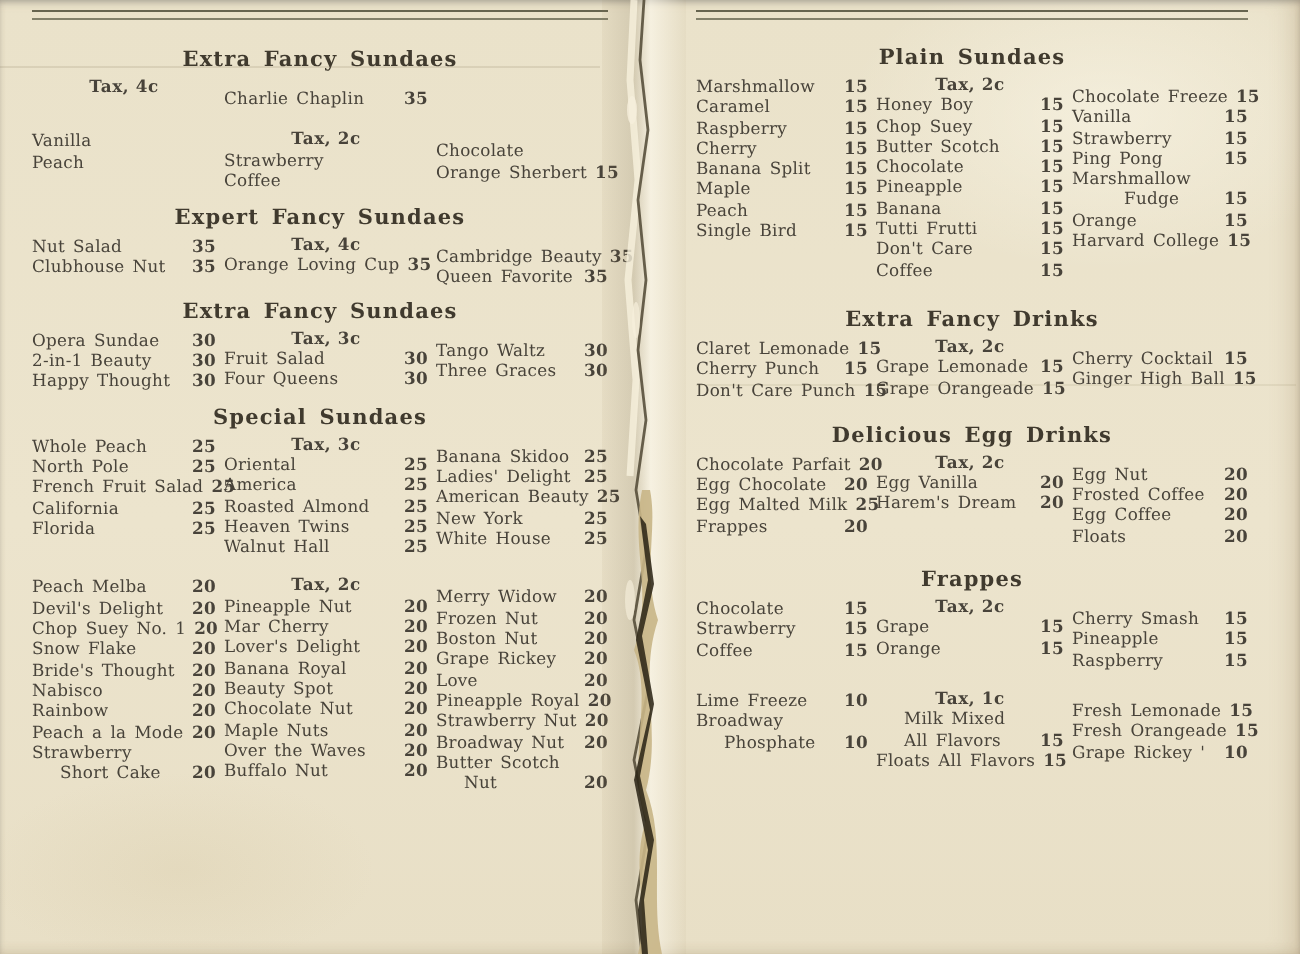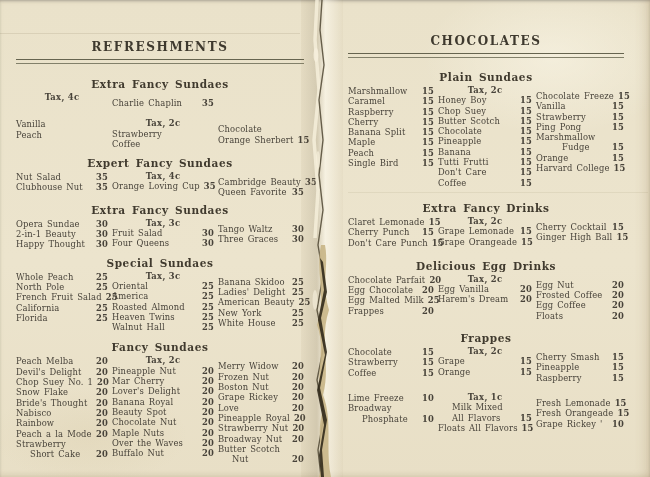--- a/index.html
+++ b/index.html
@@ -51,21 +51,20 @@
   .crease{position:absolute;height:1px;background:rgba(110,95,60,.13)}
   #crease-a{left:0;top:33px;width:300px}
   #crease-b{left:348px;top:192px;width:300px;opacity:.7}
 </style>
 </head>
 <body>
 
 <div class="scan">
 
   <div class="page page-left">
-    <div class="page-title">REFRESHMENTS</div>
     <div class="rule"></div>
     <div id="secs-left">
         <div class="section">
           <div class="sec-title">Extra Fancy Sundaes</div>
           <div class="cols">
             <div class="col c2">
               <div class="tax">Tax, 4c</div>
             </div>
             <div class="col c3">
               <div class="item">
@@ -243,21 +242,20 @@
                 <span class="pr">25</span>
               </div>
               <div class="item">
                 <span class="nm">White House</span>
                 <span class="pr">25</span>
               </div>
             </div>
           </div>
         </div>
         <div class="section">
-          <div class="sec-title">Fancy Sundaes</div>
           <div class="cols">
             <div class="col c1">
               <div class="item">
                 <span class="nm">Peach Melba</span>
                 <span class="pr">20</span>
               </div>
               <div class="item">
                 <span class="nm">Devil's Delight</span>
                 <span class="pr">20</span>
               </div>
@@ -384,21 +382,20 @@
       <path d="M21,0 L19,30 L23,65 L18,100 L22,140 L18,175 L22,210 L17,245 L22,275 L16,310 L23,345 L16,380 L23,415 L17,450 L20,477" fill="none" stroke="#4f4732" stroke-width="1.4" opacity="0.85"></path>
       <path d="M20,245 C14,275 26,295 16,325 C26,350 12,380 22,410 C14,435 24,455 18,477 L30,477 C24,450 32,420 22,395 C30,365 18,340 28,310 C20,285 28,265 24,245 Z" fill="#c8b586" opacity="0.9"></path>
       <path d="M19,258 L23,290 L17,320 L24,355 L16,390 L23,425 L18,455 L20,477 L23,477 L21,450 L26,420 L19,388 L26,352 L20,318 L26,292 L22,262 Z" fill="#2e2718" opacity="0.88"></path>
       <ellipse cx="15" cy="55" rx="2.5" ry="7" fill="#f6efdc" opacity="0.8"></ellipse>
       <ellipse cx="17" cy="160" rx="2" ry="9" fill="#f6efdc" opacity="0.7"></ellipse>
       <ellipse cx="14" cy="300" rx="2.5" ry="10" fill="#f3ecd8" opacity="0.7"></ellipse>
     </svg>
   </div>
 
   <div class="page page-right">
-    <div class="page-title">CHOCOLATES</div>
     <div class="rule"></div>
     <div id="secs-right">
         <div class="section">
           <div class="sec-title">Plain Sundaes</div>
           <div class="cols">
             <div class="col c1">
               <div class="item">
                 <span class="nm">Marshmallow</span>
                 <span class="pr">15</span>
               </div>

